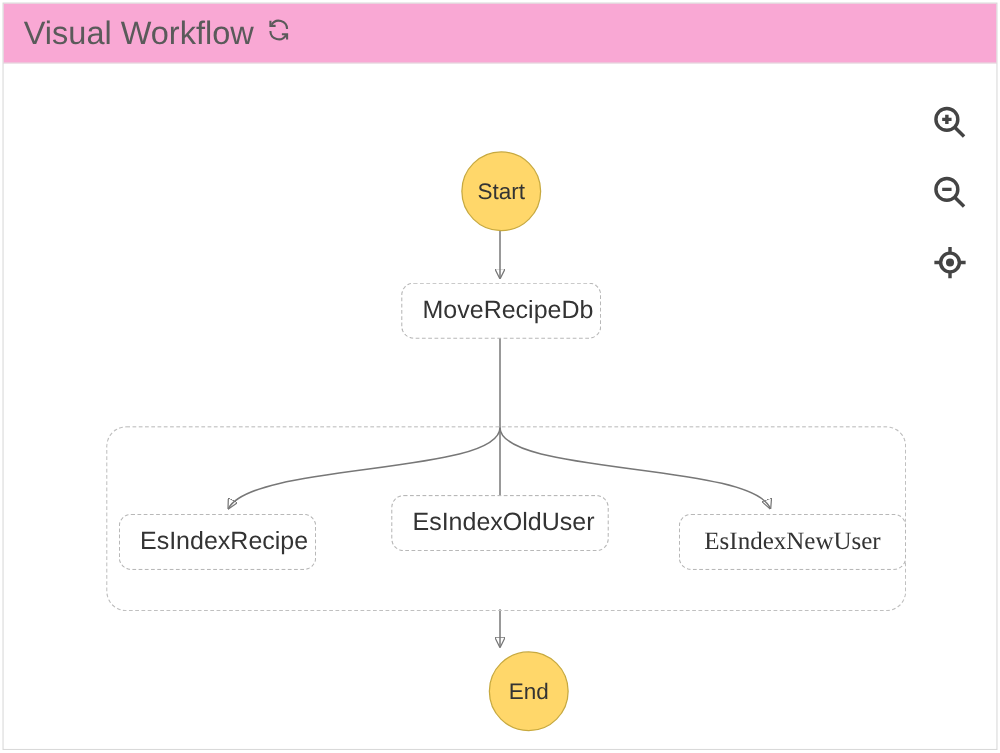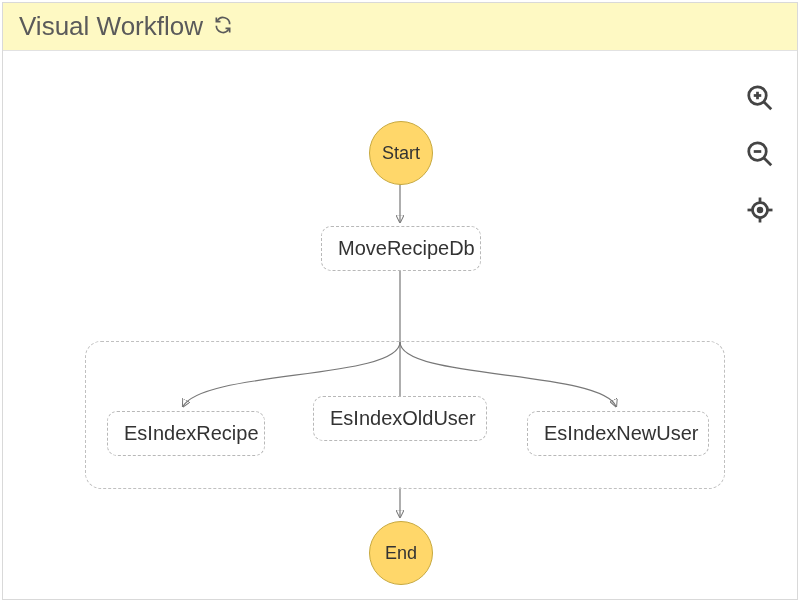--- a/index.html
+++ b/index.html
@@ -13,21 +13,21 @@
   }
   .panel {
     border: 1px solid #d9d9d9;
     margin: 2px;
     width: 796px;
     height: 598px;
     background: #fff;
     position: relative;
   }
   .header {
-    background: #fef9c3;
+    background: #f9a8d4;
     padding: 8px 16px;
     border-bottom: 1px solid #e2e2e2;
     display: flex;
     align-items: center;
     gap: 10px;
   }
   .header-title {
     font-size: 26px;
     color: #5a5a5a;
     font-weight: 400;
@@ -177,30 +177,30 @@
     <div class="node-circle" style="left:366px; top:70px;">
       <span>Start</span>
     </div>
 
     <div class="node-box" style="left:318px; top:175px; width:160px;">
       <span>MoveRecipeDb</span>
     </div>
 
     <div class="group-box" style="left:82px; top:290px; width:640px; height:148px;"></div>
 
-    <div class="node-box" style="left:104px; top:360px; width:158px;">
+    <div class="node-box" style="left:92px; top:360px; width:158px;">
       <span>EsIndexRecipe</span>
     </div>
 
     <div class="node-box" style="left:310px; top:345px; width:174px;">
       <span>EsIndexOldUser</span>
     </div>
 
-    <div class="node-box" style="left:524px; top:360px; width:182px;">
+    <div class="node-box" style="left:540px; top:360px; width:182px;font-family:Liberation Serif, serif;">
       <span>EsIndexNewUser</span>
     </div>
 
-    <div class="node-circle" style="left:366px; top:470px;">
+    <div class="node-circle" style="left:388px; top:470px;">
       <span>End</span>
     </div>
 
   </div>
 </div>
 
 </body></html>

